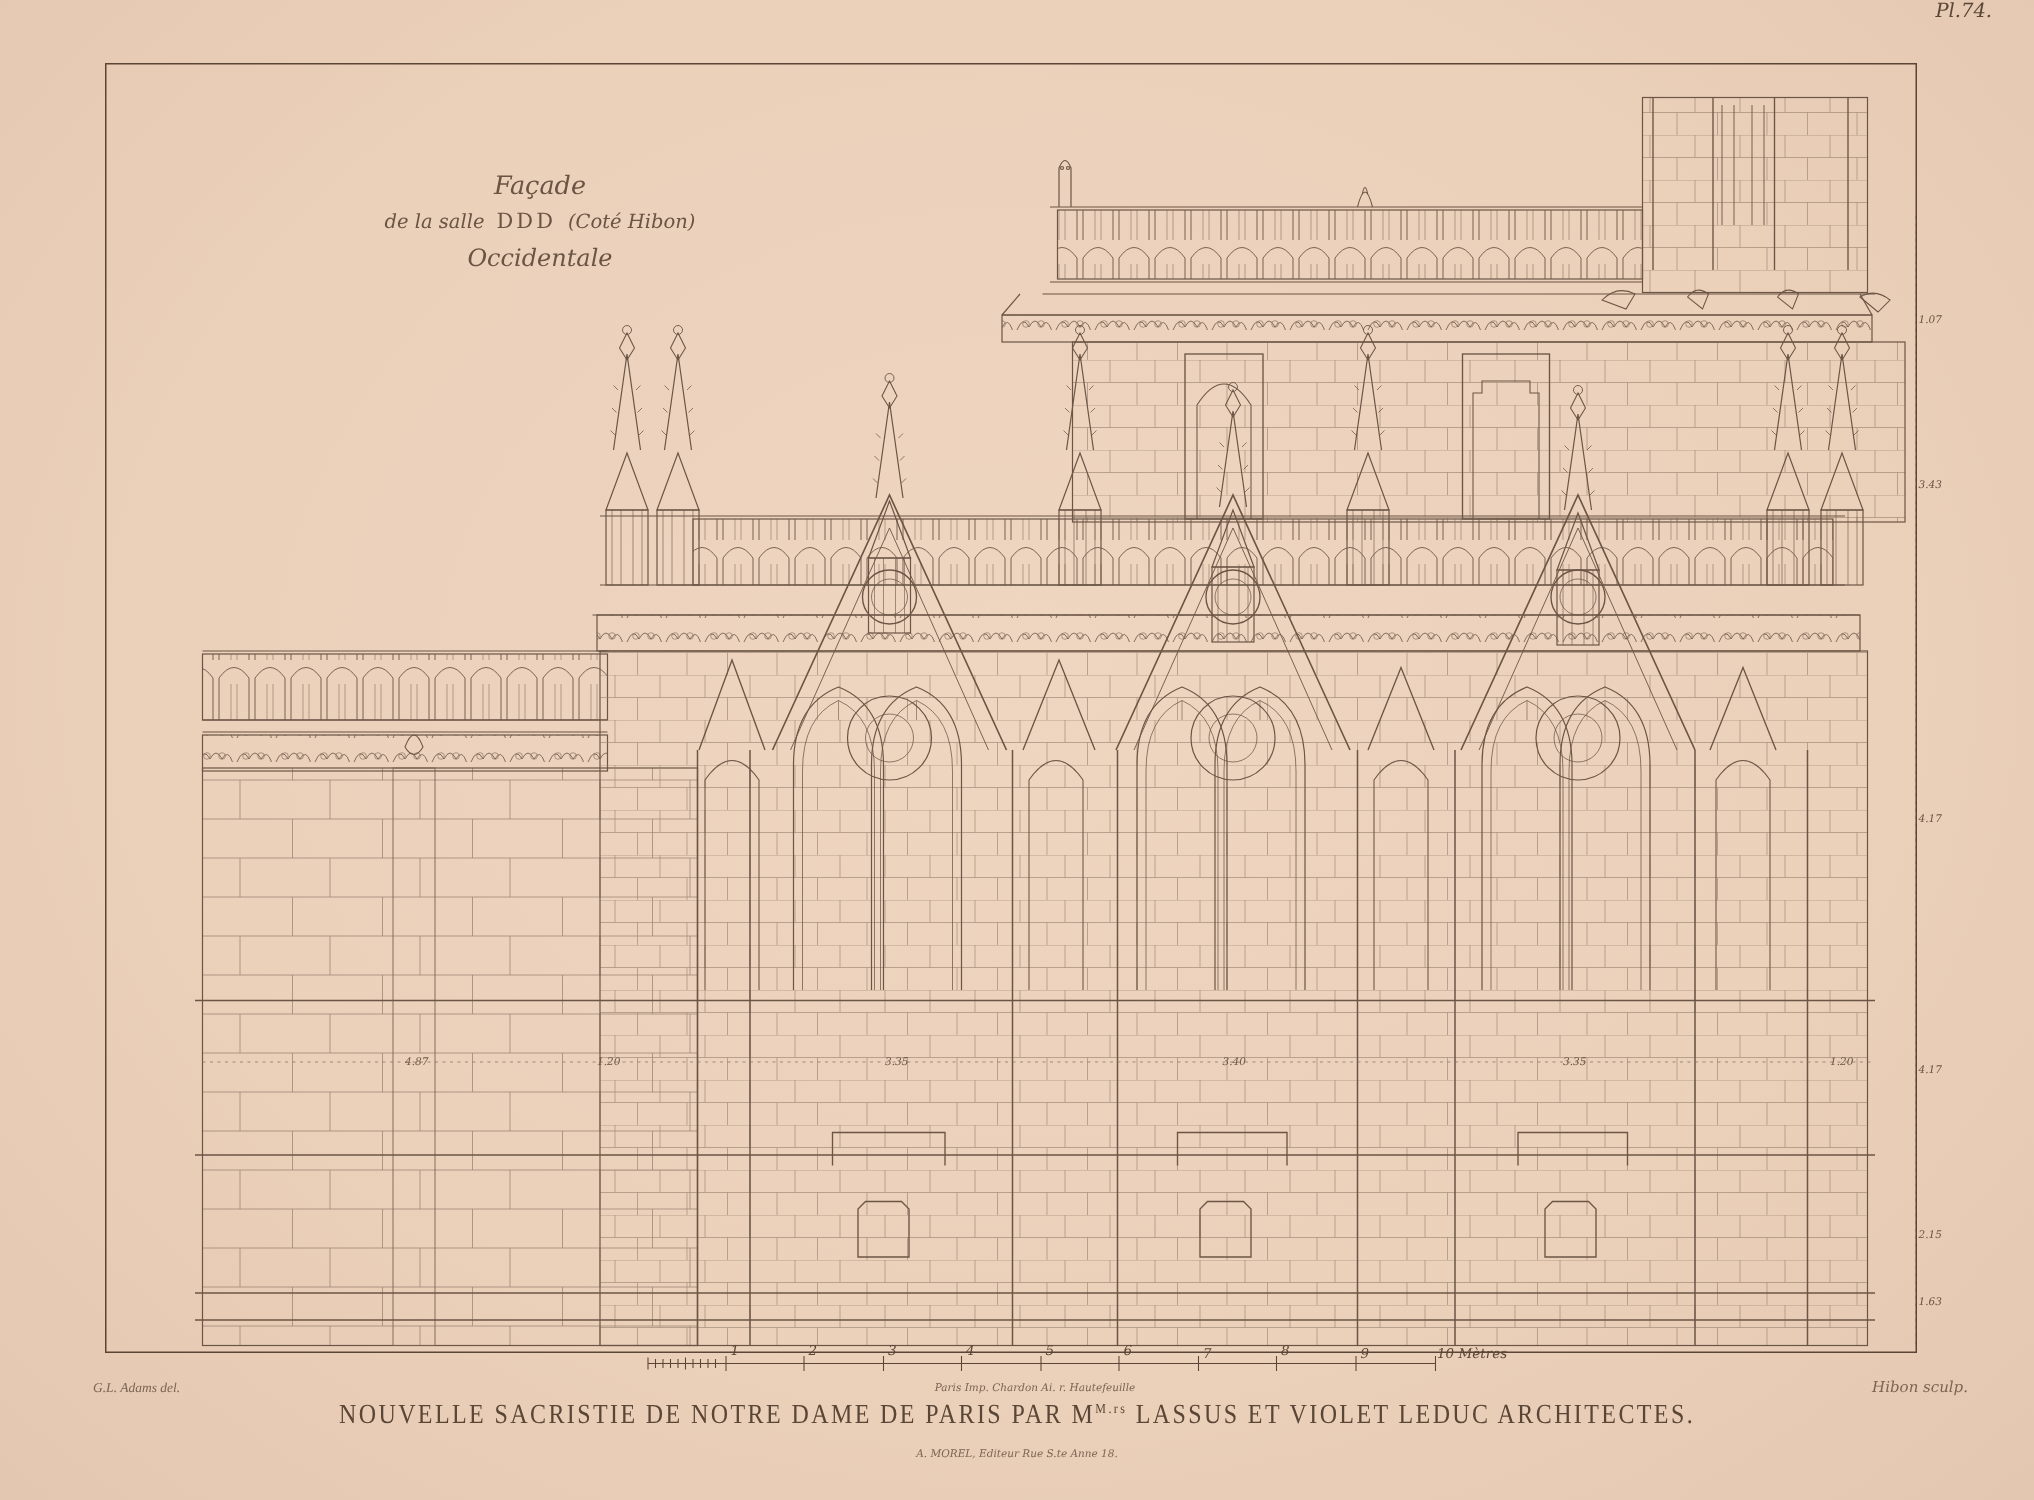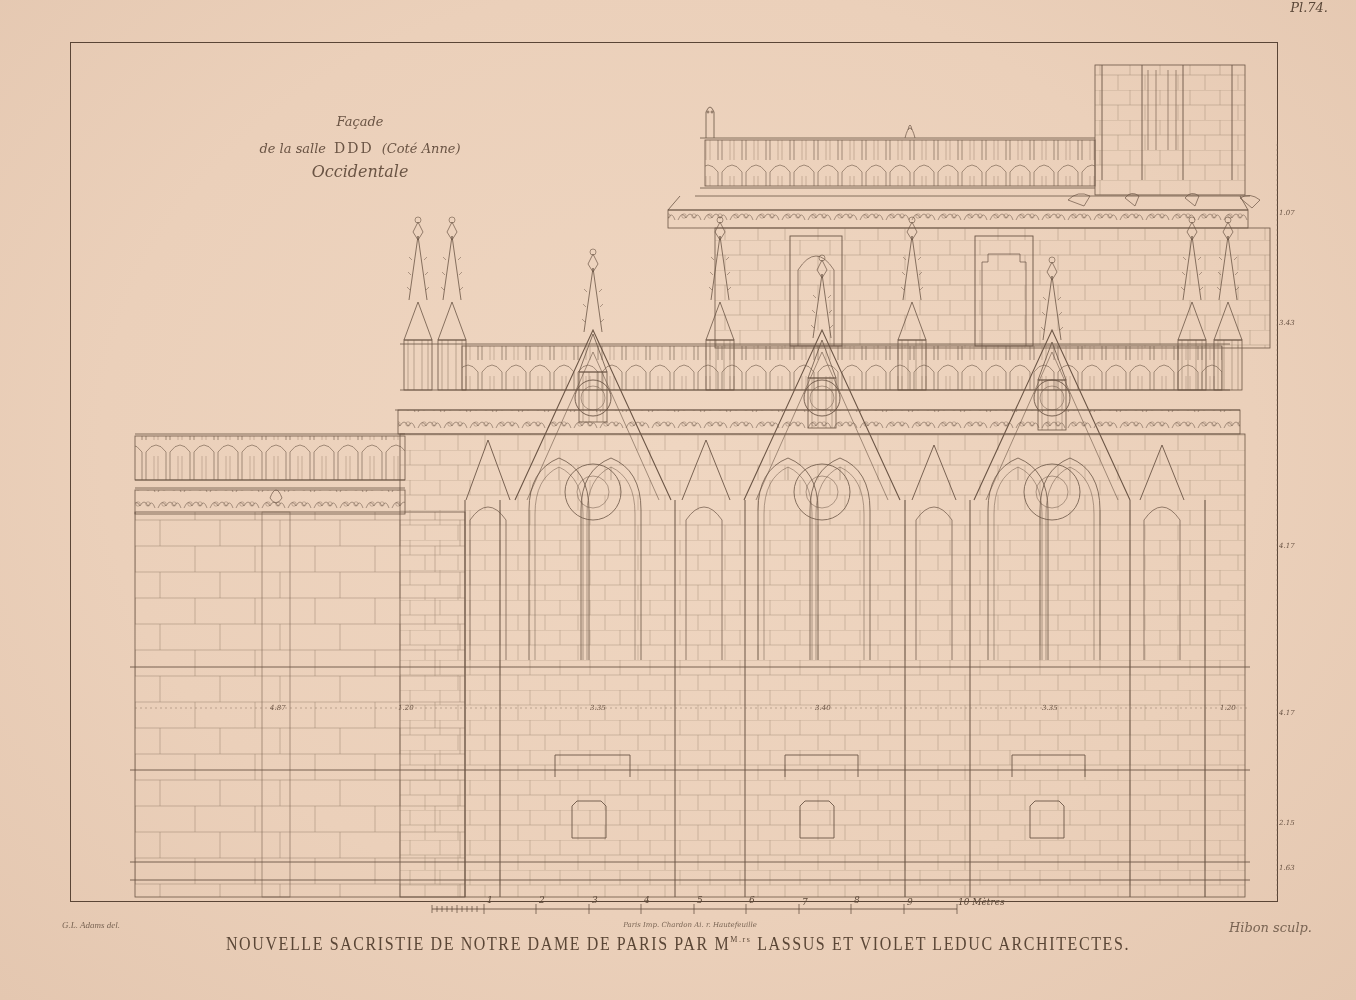--- a/index.html
+++ b/index.html
@@ -20,32 +20,32 @@
     box-sizing: border-box;
   }
   .plate-no {
     position: absolute; right: 28px; top: 0px;
     font-family: "DejaVu Serif", serif; font-style: italic; font-size: 13px; color: #5a4738;
   }
   .caption {
     position: absolute; left: 240px; width: 240px; text-align: center;
     font-family: "DejaVu Serif", serif; font-style: italic; color: #6a5444;
   }
-  .cap1 { top: 114px; font-size: 13px; left: 250px; width: 220px; }
+  .cap1 { top: 114px; font-size: 17px; left: 250px; width: 220px; }
   .cap2 { top: 140px; font-size: 13px; left: 230px; width: 260px; }
   .cap2 .ddd { font-style: normal; font-size: 14px; letter-spacing: 2px; margin: 0 8px; }
   .cap3 { top: 162px; font-size: 16px; left: 250px; width: 220px; }
   svg.drawing { position: absolute; left: 0; top: 0; }
   .credit-left {
     position: absolute; left: 62px; top: 920px;
     font-style: italic; font-size: 9px; color: #7a6554; font-family: Liberation Serif, serif;
   }
   .credit-right {
     position: absolute; right: 44px; top: 920px;
-    font-style: italic; font-size: 13px; color: #7a6554;
+    font-style: italic; font-size: 10px; color: #7a6554;
   }
   .printer {
     position: absolute; left: 620px; top: 921px; width: 140px; text-align: center;
     font-style: italic; font-size: 7px; color: #7a6554;
   }
   .title {
     position: absolute; left: 0; width: 1356px; top: 935px; text-align: center;
     font-family: "Liberation Serif", serif; font-size: 16px; letter-spacing: 1.6px;
     color: #5a4636; transform: scaleY(1.15);
   }
@@ -61,21 +61,21 @@
 <body>
 
 <div class="plate">
 
   <div class="frame"></div>
 
   <div class="plate-no">Pl.74.</div>
 
   <div class="caption cap1">Façade</div>
   <div class="caption cap2">
-    <span>de la salle</span><span class="ddd">DDD</span><span>(Coté Anne)</span>
+    <span>de la salle</span><span class="ddd">DDD</span><span>(Coté Hibon)</span>
   </div>
   <div class="caption cap3">Occidentale</div>
 
   <svg class="drawing" width="1356" height="1000" viewBox="0 0 1356 1000" fill="none" stroke="#6b5545" stroke-width="0.8">
     <defs>
 
       <pattern id="stones" width="120" height="52" patternUnits="userSpaceOnUse">
         <path d="M0 0 H120 M0 26 H120 M0 52 H120 M40 0 V26 M100 0 V26 M15 26 V52 M75 26 V52" stroke="#9b8371" stroke-width="0.5"></path>
       </pattern>
       <pattern id="stones-small" width="60" height="30" patternUnits="userSpaceOnUse">
@@ -259,14 +259,15 @@
       <text class="scale-label" x="907" y="905" stroke="none">9</text>
       <text class="scale-label" x="958" y="905" stroke="none">10 Mètres</text>
     </g>
   </svg>
 
   <div class="credit-left">G.L. Adams del.</div>
   <div class="printer">Paris Imp. Chardon Ai. r. Hautefeuille</div>
   <div class="credit-right">Hibon sculp.</div>
 
   <div class="title"><span>NOUVELLE SACRISTIE DE NOTRE DAME DE PARIS PAR M</span><sup>M.rs</sup><span> LASSUS ET VIOLET LEDUC ARCHITECTES.</span></div>
+  <div class="publisher">A. MOREL, Editeur Rue S.te Anne 18.</div>
 
 </div>
 
 </body></html>

